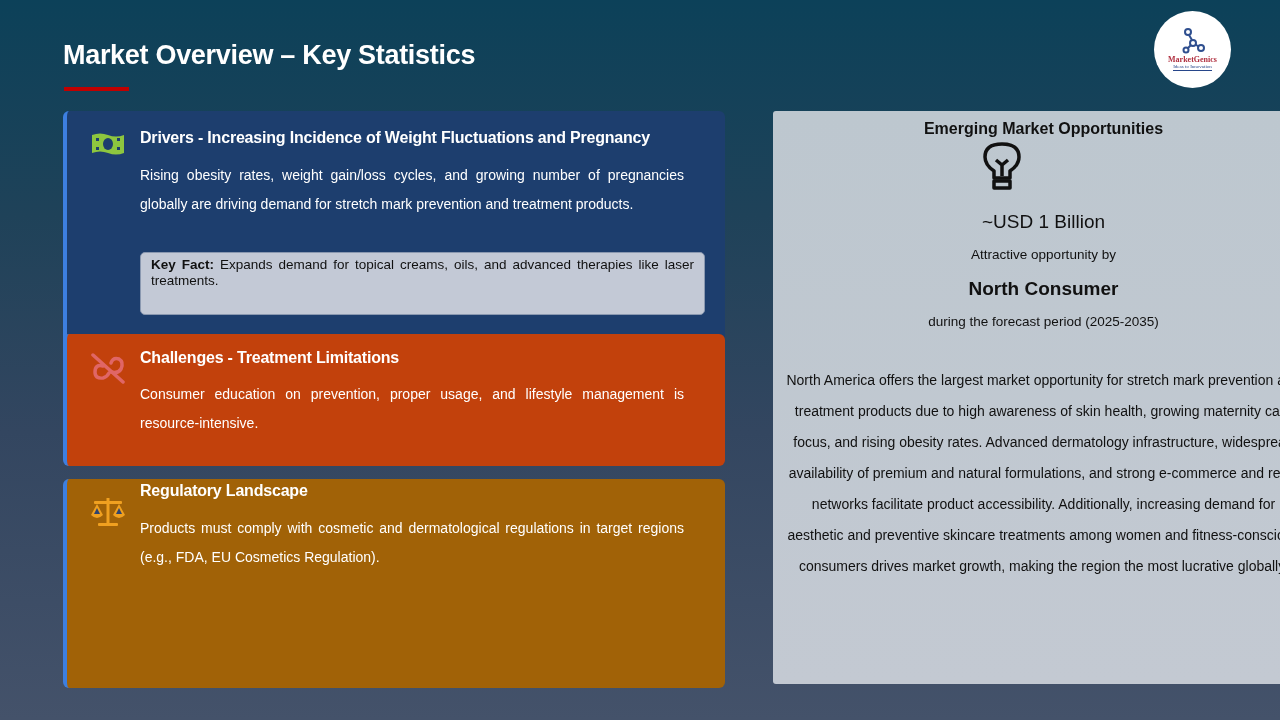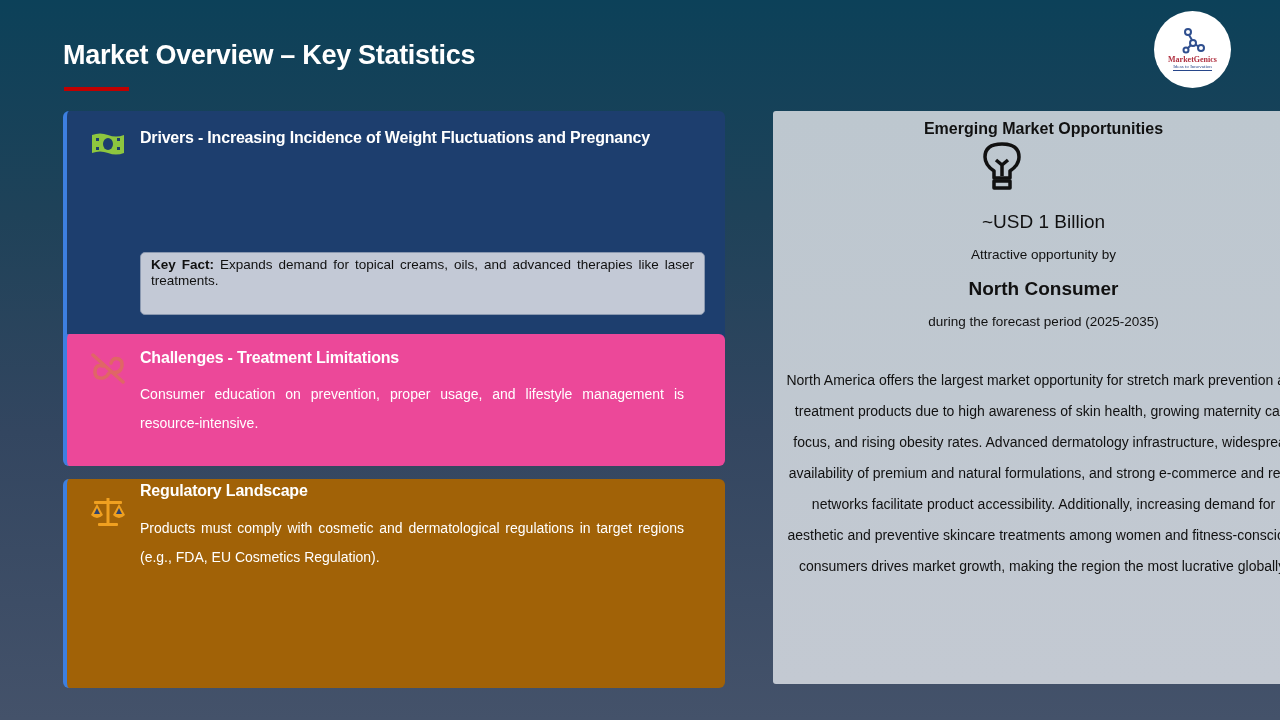--- a/index.html
+++ b/index.html
@@ -61,21 +61,21 @@
     }
     .card {
       position: absolute;
       left: 63px;
       width: 662px;
       border-radius: 6px;
       border-left: 4px solid #3d7fe0;
       box-sizing: border-box;
     }
     .card.c1 { top: 111px; height: 246px; background: #1d3e6e; }
-    .card.c2 { top: 334px; height: 132px; background: #ec4899; padding-left: 12px; }
+    .card.c2 { top: 334px; height: 132px; background: #c2410c; padding-left: 12px; }
     .card.c3 { top: 479px; height: 209px; background: #a16207; }
     .card-icon {
       position: absolute;
       left: 21px;
       width: 40px;
       height: 34px;
       display: flex;
       align-items: center;
       justify-content: center;
     }
@@ -197,20 +197,21 @@
     <svg width="36" height="28" viewBox="0 0 36 28">
       <path d="M2 5 Q10 2 18 5 Q26 8 34 5 L34 23 Q26 26 18 23 Q10 20 2 23 Z" fill="#8dc63f"></path>
       <ellipse cx="18" cy="14" rx="5" ry="6" fill="#1d3e6e"></ellipse>
       <rect x="6" y="8" width="3" height="3" fill="#1d3e6e"></rect>
       <rect x="27" y="8" width="3" height="3" fill="#1d3e6e"></rect>
       <rect x="6" y="17" width="3" height="3" fill="#1d3e6e"></rect>
       <rect x="27" y="17" width="3" height="3" fill="#1d3e6e"></rect>
     </svg>
   </div>
   <div class="card-title" style="top:18px;">Drivers - Increasing Incidence of Weight Fluctuations and Pregnancy</div>
+  <div class="card-text" style="top:50px;">Rising obesity rates, weight gain/loss cycles, and growing number of pregnancies globally are driving demand for stretch mark prevention and treatment products.</div>
   <div class="fact-box" style="top:141px; height:63px;">
     <b>Key Fact:</b><span> Expands demand for topical creams, oils, and advanced therapies like laser treatments.</span>
   </div>
 </div>
 
 <div class="card c2">
   <div class="card-icon" style="top:17px;">
     <svg width="38" height="32" viewBox="0 0 38 32">
       <g fill="none" stroke="#e06666" stroke-width="3.5" stroke-linecap="round">
         <path d="M14 14 Q6 12 6 20 Q6 27 14 26 Q18 25 20 21"></path>

